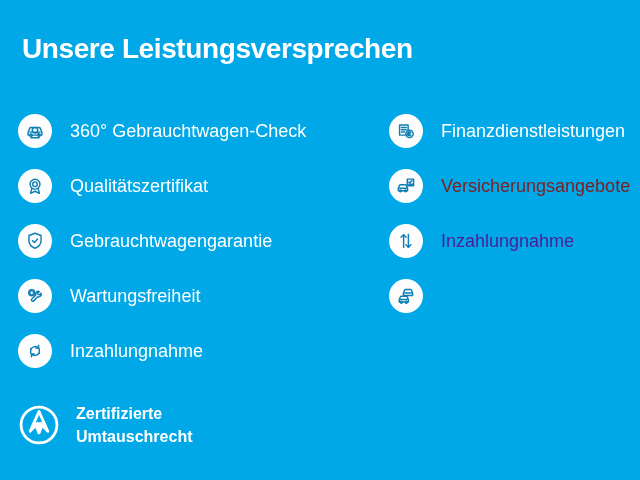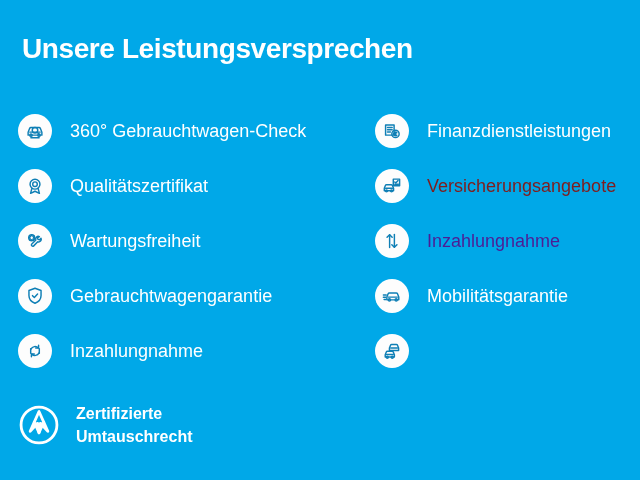--- a/index.html
+++ b/index.html
@@ -29,21 +29,21 @@
     color: #ffffff;
     letter-spacing: -0.4px;
     white-space: nowrap;
     line-height: 1.1;
   }
   .column {
     position: absolute;
     top: 114px;
   }
   #col-left  { left: 18px;  width: 350px; }
-  #col-right { left: 375px; width: 250px; text-align: center; }
+  #col-right { left: 389px; width: 250px; text-align: center; }
 
   .benefit-row {
     display: flex;
     align-items: center;
     height: 34px;
     margin-bottom: 21px;
   }
   .icon-badge {
     flex: 0 0 auto;
     width: 34px;
@@ -140,36 +140,36 @@
           <circle cx="12" cy="10" r="2.5" style="stroke: rgb(15, 127, 181);"></circle>
           <path d="M8.6 14.6L7.2 20l4.8-2.3L16.8 20l-1.4-5.4" style="stroke: rgb(15, 127, 181);"></path>
         </svg>
       </span>
       <span class="benefit-label" style="color: rgb(255, 255, 255);">Qualitätszertifikat</span>
     </div>
 
     <div class="benefit-row">
       <span class="icon-badge" style="background: rgb(253, 253, 253);">
         <svg viewBox="0 0 24 24">
+          <path d="M12 3.6l6.6 2.4v5.4c0 4-2.8 7-6.6 8.5-3.8-1.5-6.6-4.5-6.6-8.5V6z" style="stroke: rgb(15, 127, 181);"></path>
+          <path d="M9.3 11.6l2 2.1 3.5-3.8" style="stroke: rgb(15, 127, 181);"></path>
+        </svg>
+      </span>
+      <span class="benefit-label" style="color: rgb(255, 255, 255);">Gebrauchtwagengarantie</span>
+    </div>
+
+    <div class="benefit-row">
+      <span class="icon-badge" style="background: rgb(253, 253, 253);">
+        <svg viewBox="0 0 24 24">
           <circle cx="8.4" cy="8.4" r="3.2" style="stroke: rgb(15, 127, 181);"></circle>
           <path d="M8.4 5.2v1.1M8.4 10.5v1.1M5.2 8.4h1.1M10.5 8.4h1.1M6.2 6.2l.8.8M9.8 9.8l.8.8M10.6 6.2l-.8.8M7 9.8l-.8.8" style="stroke: rgb(15, 127, 181);"></path>
           <path d="M16.8 7.2a2.9 2.9 0 0 0-3.9 3.6l-4.4 4.4a1.5 1.5 0 0 0 0 2.1 1.5 1.5 0 0 0 2.1 0l4.4-4.4a2.9 2.9 0 0 0 3.6-3.9l-1.7 1.7-1.7-.5-.5-1.7z" style="stroke: rgb(15, 127, 181);"></path>
         </svg>
       </span>
       <span class="benefit-label" style="color: rgb(255, 255, 255);">Wartungsfreiheit</span>
-    </div>
-
-    <div class="benefit-row">
-      <span class="icon-badge" style="background: rgb(253, 253, 253);">
-        <svg viewBox="0 0 24 24">
-          <path d="M12 3.6l6.6 2.4v5.4c0 4-2.8 7-6.6 8.5-3.8-1.5-6.6-4.5-6.6-8.5V6z" style="stroke: rgb(15, 127, 181);"></path>
-          <path d="M9.3 11.6l2 2.1 3.5-3.8" style="stroke: rgb(15, 127, 181);"></path>
-        </svg>
-      </span>
-      <span class="benefit-label" style="color: rgb(255, 255, 255);">Gebrauchtwagengarantie</span>
     </div>
 
     <div class="benefit-row">
       <span class="icon-badge" style="background: rgb(253, 253, 253);">
         <svg viewBox="0 0 24 24">
           <path d="M15.6 8.6a5 5 0 0 0-8 1.3" style="stroke: rgb(15, 127, 181);"></path>
           <path d="M8.4 15.4a5 5 0 0 0 8-1.3" style="stroke: rgb(15, 127, 181);"></path>
           <path d="M15.9 5.6v3.1h-3.1" style="stroke: rgb(15, 127, 181);"></path>
           <path d="M8.1 18.4v-3.1h3.1" style="stroke: rgb(15, 127, 181);"></path>
           <path d="M7.3 9.6v4.8" style="stroke: rgb(15, 127, 181);"></path>
@@ -216,32 +216,20 @@
         <svg viewBox="0 0 24 24">
           <path d="M9.4 19V5.2" style="stroke: rgb(15, 127, 181);"></path>
           <path d="M6.6 8l2.8-2.8L12.2 8" style="stroke: rgb(15, 127, 181);"></path>
           <path d="M14.6 5v13.8" style="stroke: rgb(15, 127, 181);"></path>
           <path d="M11.8 16l2.8 2.8L17.4 16" style="stroke: rgb(15, 127, 181);"></path>
         </svg>
       </span>
       <span class="benefit-label" style="color: #4c1d95;">Inzahlungnahme</span>
     </div>
 
-    <div class="benefit-row">
-      <span class="icon-badge" style="background: rgb(253, 253, 253);">
-        <svg viewBox="0 0 24 24">
-          <path d="M6.4 16.2h13v-3l-1.4-3.6a1.4 1.4 0 0 0-1.3-.9H9.1a1.4 1.4 0 0 0-1.3.9l-1.4 3.6z" style="stroke: rgb(15, 127, 181);"></path>
-          <path d="M8 13.2h9.8" style="stroke: rgb(15, 127, 181);"></path>
-          <circle cx="9.2" cy="16.3" r="1.2" style="stroke: rgb(15, 127, 181);"></circle>
-          <circle cx="16.6" cy="16.3" r="1.2" style="stroke: rgb(15, 127, 181);"></circle>
-          <path d="M2.6 11h3.1M2.6 13.4h2.4M3.4 15.8h2" style="stroke: rgb(15, 127, 181);"></path>
-        </svg>
-      </span>
-      <span class="benefit-label" style="color: rgb(255, 255, 255);">Mobilitätsgarantie</span>
-    </div>
 
     <div class="benefit-row">
       <span class="icon-badge" style="background: rgb(253, 253, 253);">
         <svg viewBox="0 0 24 24">
           <path d="M9.2 11.4h10v-2.6l-1.2-3a1.3 1.3 0 0 0-1.2-.8h-5.2a1.3 1.3 0 0 0-1.2.8l-1.2 3z" style="stroke: rgb(15, 127, 181);"></path>
           <path d="M10.6 8.7h7.3" style="stroke: rgb(15, 127, 181);"></path>
           <path d="M4.6 18.6h10v-2.6l-1.2-3a1.3 1.3 0 0 0-1.2-.8H7a1.3 1.3 0 0 0-1.2.8l-1.2 3z" style="stroke: rgb(15, 127, 181);"></path>
           <path d="M6 15.9h7.3" style="stroke: rgb(15, 127, 181);"></path>
           <circle cx="6.9" cy="18.7" r="1.1" style="stroke: rgb(15, 127, 181);"></circle>
           <circle cx="12.3" cy="18.7" r="1.1" style="stroke: rgb(15, 127, 181);"></circle>

